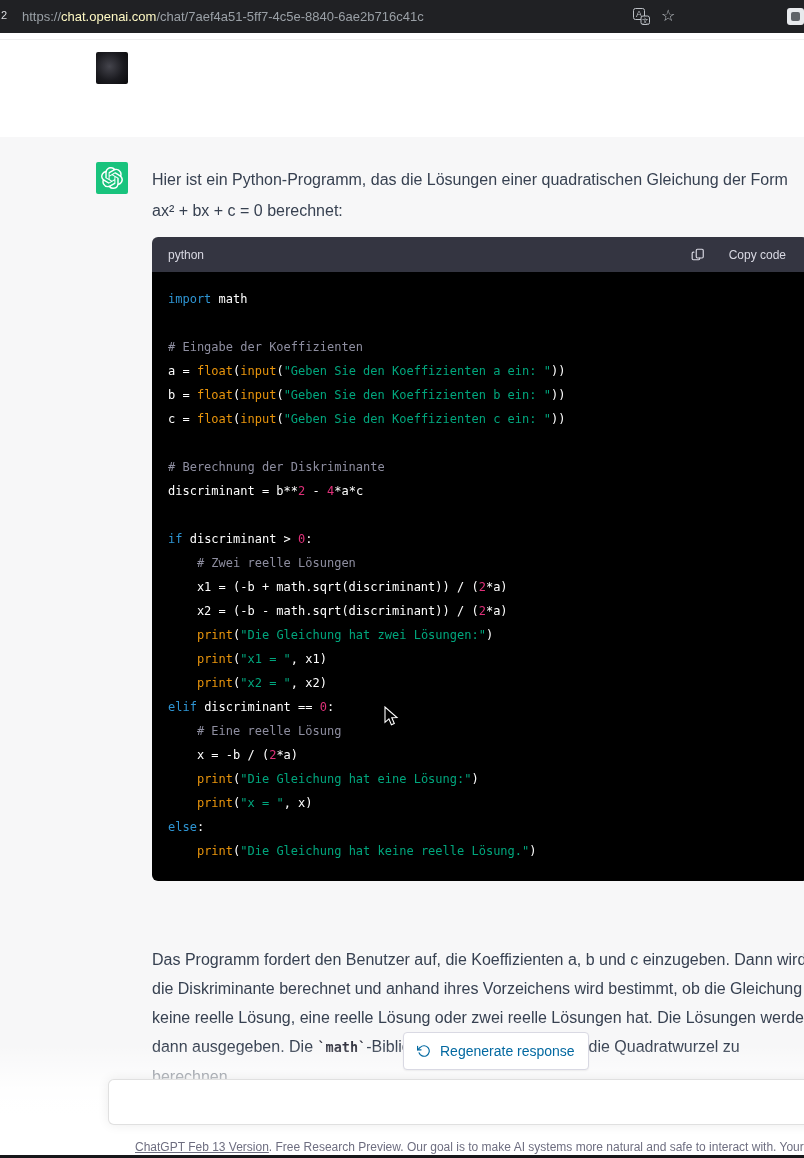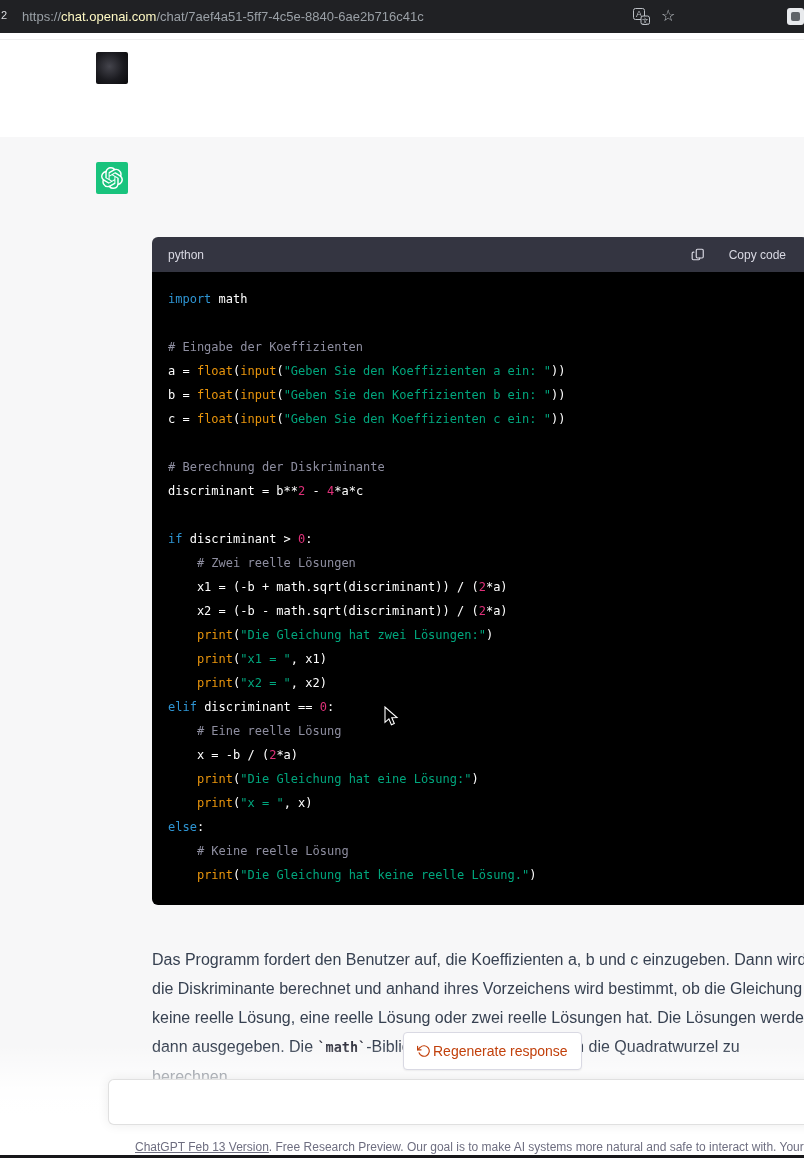--- a/index.html
+++ b/index.html
@@ -48,22 +48,22 @@
   .tk-pl{color:#ffffff;}
 
   
   .outro{position:absolute;left:152px;top:808px;font-size:16px;color:#374151;}
   .outro .line{line-height:29px;white-space:pre;}
   .outro .tk-code{font-family:"DejaVu Sans Mono", monospace;font-weight:bold;font-size:13.5px;color:#343541;}
 
   
   .fade{position:absolute;left:0;right:0;top:1045px;bottom:0;pointer-events:none;z-index:2;
     background:linear-gradient(180deg, rgba(247,247,248,0) 0%, rgba(255,255,255,0.9) 40%, #ffffff 62%);}
-  .regen{position:absolute;left:403px;top:1032px;z-index:3;display:flex;align-items:center;gap:2px;
-    padding:10px 13px;background:#ffffff;border:1px solid #d9d9e3;border-radius:4px;font-size:14px;color:#c2410c;
+  .regen{position:absolute;left:403px;top:1032px;z-index:3;display:flex;align-items:center;gap:9px;
+    padding:10px 13px;background:#ffffff;border:1px solid #d9d9e3;border-radius:4px;font-size:14px;color:#0369a1;
     box-shadow:0 1px 2px rgba(0,0,0,0.06);cursor:pointer;font-family:"Liberation Sans",sans-serif;}
   .prompt-box{position:absolute;left:108px;top:1079px;width:740px;height:44px;background:#ffffff;
     border:1px solid rgba(0,0,0,0.12);border-radius:6px;box-shadow:0 0 12px rgba(0,0,0,0.08);z-index:3;}
   .prompt-input{width:100%;height:100%;box-sizing:border-box;border:none;outline:none;resize:none;
     background:transparent;padding:12px 14px;font-size:16px;font-family:"Liberation Sans",sans-serif;}
 
   
   .footer{position:absolute;left:88px;top:1140px;font-size:12px;color:#6e6e80;white-space:nowrap;z-index:3;}
   .footer .flink{text-decoration:underline;cursor:pointer;margin-left:47px;}
   .bottom-edge{position:absolute;bottom:0;left:0;width:100%;height:3px;background:#17171a;z-index:6;}
@@ -91,20 +91,24 @@
 <div class="user-row">
   <div class="avatar user-avatar"></div>
 </div>
 
 <div class="assistant-section">
   <div class="avatar bot-avatar">
     <svg width="22" height="22" viewBox="0 0 24 24">
       <path fill="#ffffff" d="M22.2819 9.8211a5.9847 5.9847 0 0 0-.5157-4.9108 6.0462 6.0462 0 0 0-6.5098-2.9A6.0651 6.0651 0 0 0 4.9807 4.1818a5.9847 5.9847 0 0 0-3.9977 2.9 6.0462 6.0462 0 0 0 .7427 7.0966 5.98 5.98 0 0 0 .511 4.9107 6.051 6.051 0 0 0 6.5146 2.9001A5.9847 5.9847 0 0 0 13.2599 24a6.0557 6.0557 0 0 0 5.7718-4.2058 5.9894 5.9894 0 0 0 3.9977-2.9001 6.0557 6.0557 0 0 0-.7475-7.073zM13.2599 22.4301a4.4755 4.4755 0 0 1-2.8764-1.0408l.1419-.0804 4.7783-2.7582a.7948.7948 0 0 0 .3927-.6813v-6.7369l2.02 1.1686a.071.071 0 0 1 .038.0615v5.5826a4.504 4.504 0 0 1-4.4945 4.4944zm-9.6607-4.1254a4.4708 4.4708 0 0 1-.5346-3.0137l.142.0852 4.783 2.7582a.7712.7712 0 0 0 .7806 0l5.8428-3.3685v2.3324a.0804.0804 0 0 1-.0332.0615L9.74 19.9502a4.4992 4.4992 0 0 1-6.1408-1.6464zM2.3408 7.8956a4.485 4.485 0 0 1 2.3655-1.9728V11.6a.7664.7664 0 0 0 .3879.6765l5.8144 3.3543-2.0201 1.1685a.0757.0757 0 0 1-.071 0l-4.8303-2.7865A4.504 4.504 0 0 1 2.3408 7.8956zm16.5963 3.8558L13.1038 8.364 15.1192 7.2a.0757.0757 0 0 1 .071 0l4.8303 2.7913a4.4944 4.4944 0 0 1-.6765 8.1042v-5.6772a.79.79 0 0 0-.407-.667zm2.0107-3.0231l-.142-.0852-4.7735-2.7818a.7759.7759 0 0 0-.7854 0L9.409 9.2297V6.8974a.0662.0662 0 0 1 .0284-.0615l4.8303-2.7866a4.4992 4.4992 0 0 1 6.6802 4.66zM8.3065 12.863l-2.02-1.1638a.0804.0804 0 0 1-.038-.0567V6.0742a4.4992 4.4992 0 0 1 7.3757-3.4537l-.142.0805L8.704 5.459a.7948.7948 0 0 0-.3927.6813zm1.0976-2.3654l2.602-1.4998 2.6069 1.4998v2.9994l-2.5974 1.4997-2.6067-1.4997z"></path>
     </svg>
   </div>
+  <div class="intro">
+      <div class="line">Hier ist ein Python-Programm, das die Lösungen einer quadratischen Gleichung der Form</div>
+      <div class="line">ax² + bx + c = 0 berechnet:</div>
+    </div>
 
   <div class="code-block">
     <div class="code-header">
       <span>python</span>
       <button class="copy-btn">
         <svg width="14" height="15" viewBox="0 0 24 24" fill="none" stroke="currentColor" stroke-width="2" stroke-linecap="round" stroke-linejoin="round">
           <rect x="9" y="3" width="12" height="15" rx="2"></rect>
           <path d="M5 8H4a2 2 0 0 0-2 2v9a2 2 0 0 0 2 2h9a2 2 0 0 0 2-2v-1"></path>
         </svg>
         <span>Copy code</span>
@@ -127,21 +131,20 @@
         <div class="line"><span class="tk-pl">    x2 = (-b - math.sqrt(discriminant)) / (</span><span class="tk-nu">2</span><span class="tk-pl">*a)</span></div>
         <div class="line"><span class="tk-pl">    </span><span class="tk-bi">print</span><span class="tk-pl">(</span><span class="tk-st">"Die Gleichung hat zwei Lösungen:"</span><span class="tk-pl">)</span></div>
         <div class="line"><span class="tk-pl">    </span><span class="tk-bi">print</span><span class="tk-pl">(</span><span class="tk-st">"x1 = "</span><span class="tk-pl">, x1)</span></div>
         <div class="line"><span class="tk-pl">    </span><span class="tk-bi">print</span><span class="tk-pl">(</span><span class="tk-st">"x2 = "</span><span class="tk-pl">, x2)</span></div>
         <div class="line"><span class="tk-kw">elif</span><span class="tk-pl"> discriminant == </span><span class="tk-nu">0</span><span class="tk-pl">:</span></div>
         <div class="line"><span class="tk-pl">    </span><span class="tk-cm"># Eine reelle Lösung</span></div>
         <div class="line"><span class="tk-pl">    x = -b / (</span><span class="tk-nu">2</span><span class="tk-pl">*a)</span></div>
         <div class="line"><span class="tk-pl">    </span><span class="tk-bi">print</span><span class="tk-pl">(</span><span class="tk-st">"Die Gleichung hat eine Lösung:"</span><span class="tk-pl">)</span></div>
         <div class="line"><span class="tk-pl">    </span><span class="tk-bi">print</span><span class="tk-pl">(</span><span class="tk-st">"x = "</span><span class="tk-pl">, x)</span></div>
         <div class="line"><span class="tk-kw">else</span><span class="tk-pl">:</span></div>
-        <div class="line"><span class="tk-pl">    </span><span class="tk-cm"># Keine reelle Lösung</span></div>
         <div class="line"><span class="tk-pl">    </span><span class="tk-bi">print</span><span class="tk-pl">(</span><span class="tk-st">"Die Gleichung hat keine reelle Lösung."</span><span class="tk-pl">)</span></div>
       </div>
   </div>
 
   <div class="outro">
       <div class="line"><span class="tk-text">Das Programm fordert den Benutzer auf, die Koeffizienten a, b und c einzugeben. Dann wird</span></div>
       <div class="line"><span class="tk-text">die Diskriminante berechnet und anhand ihres Vorzeichens wird bestimmt, ob die Gleichung</span></div>
       <div class="line"><span class="tk-text">keine reelle Lösung, eine reelle Lösung oder zwei reelle Lösungen hat. Die Lösungen werden</span></div>
       <div class="line"><span class="tk-text">dann ausgegeben. Die </span><span class="tk-code">`math`</span><span class="tk-text">-Bibliothek wird verwendet, um die Quadratwurzel zu</span></div>
       <div class="line"><span class="tk-text">berechnen.</span></div>

